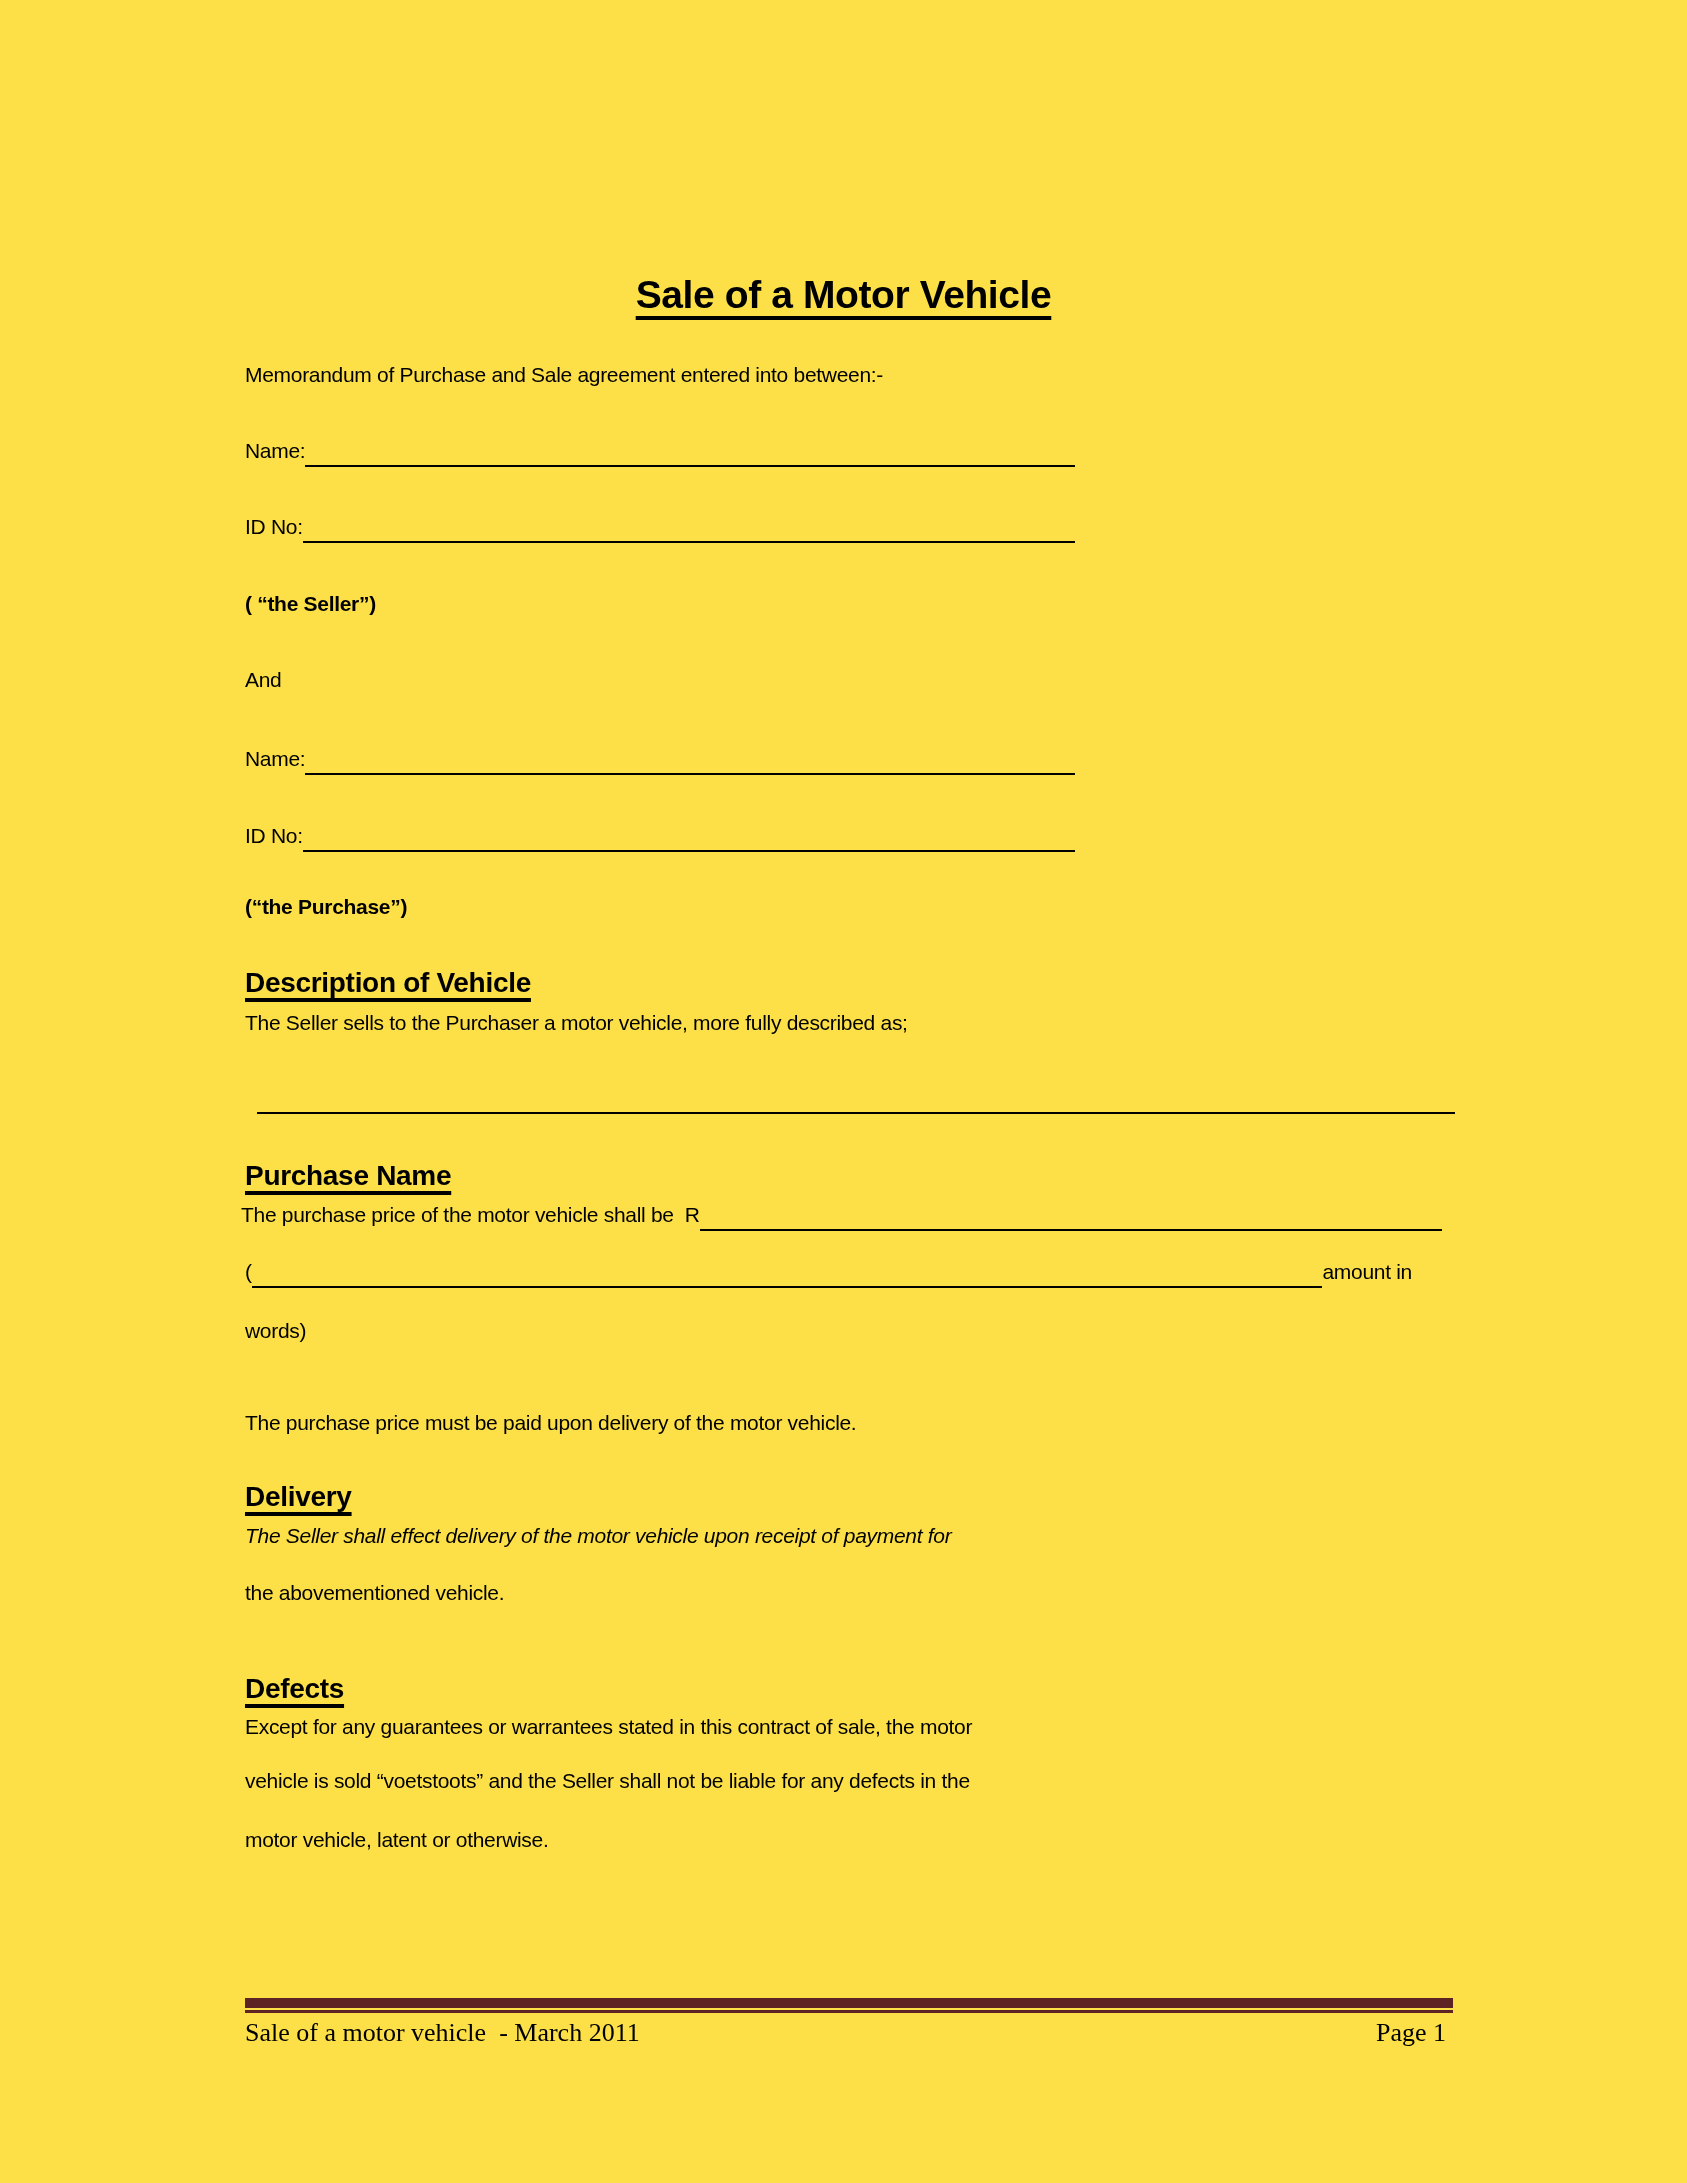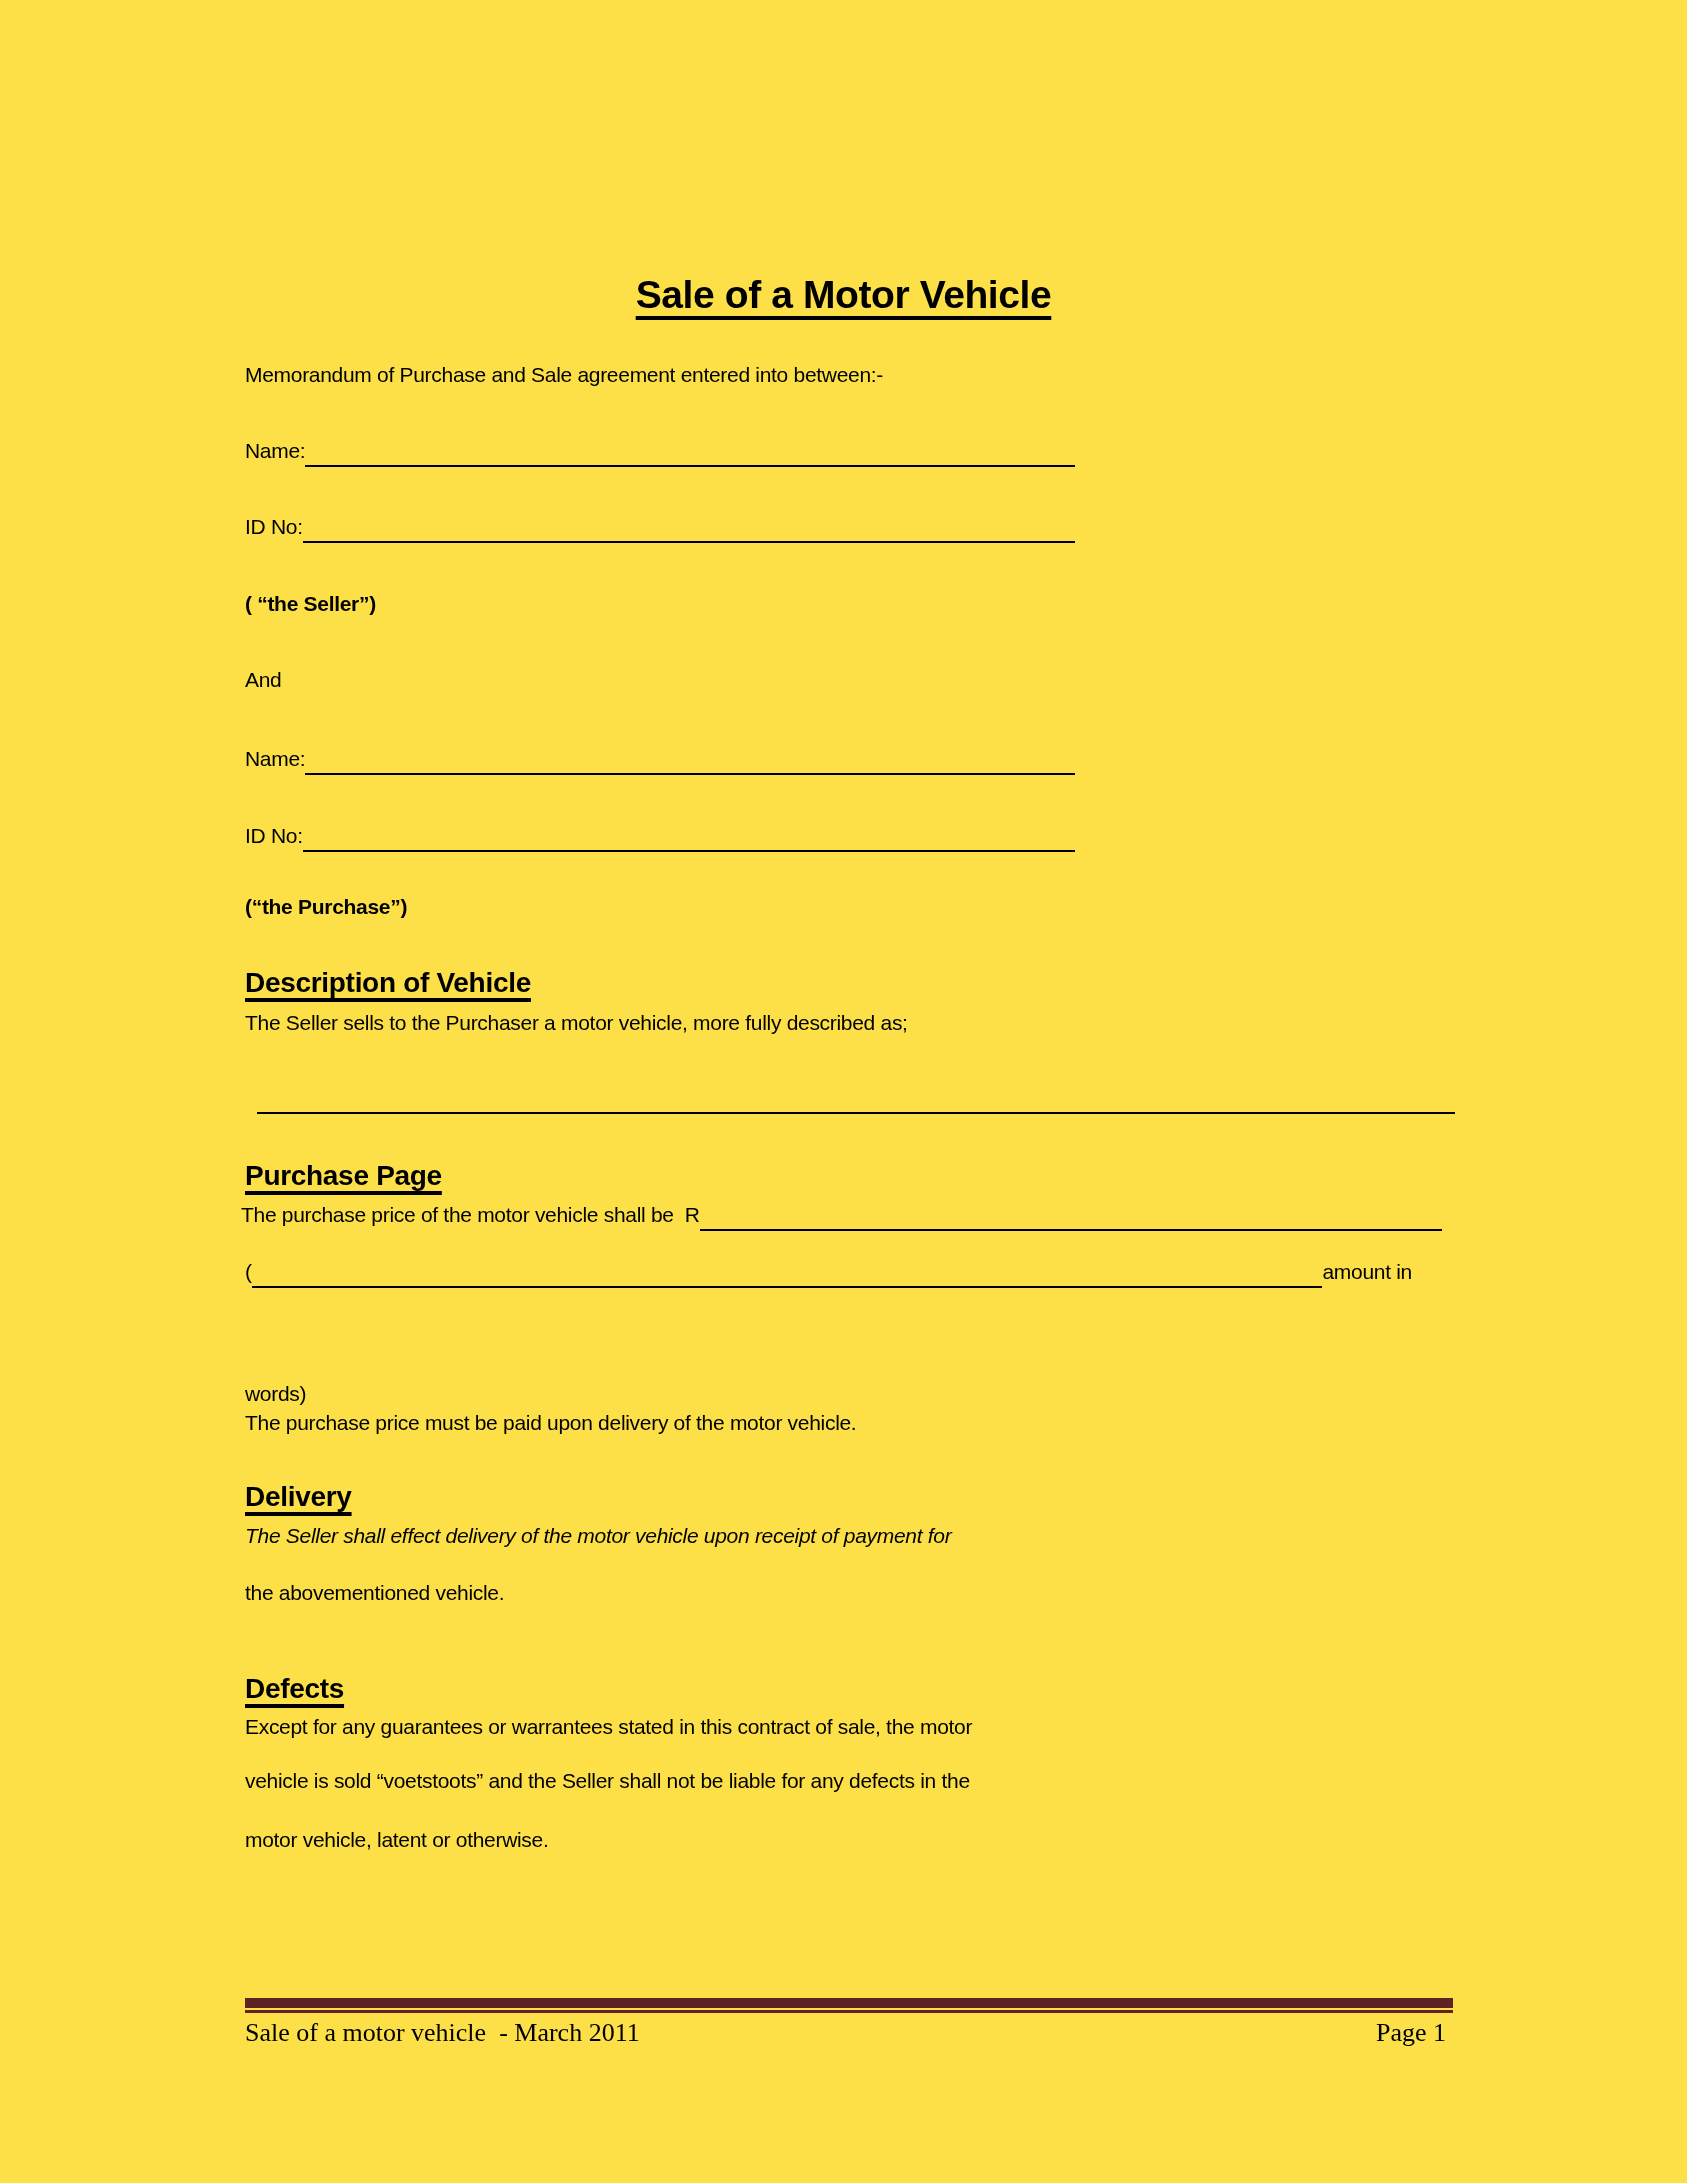--- a/index.html
+++ b/index.html
@@ -96,34 +96,34 @@
     <span class="fill-line"></span>
   </div>
 
   <div class="abs body-text bold" style="top:887px; left:245px;">(“the Purchase”)</div>
 
   <div class="abs section-heading" style="top:963px; left:245px;">Description of Vehicle</div>
   <div class="abs body-text" style="top:1003px; left:245px;">The Seller sells to the Purchaser a motor vehicle, more fully described as;</div>
 
   <div class="abs rule-line" style="top:1112px; left:257px; width:1198px;"></div>
 
-  <div class="abs section-heading" style="top:1156px; left:245px;">Purchase Page</div>
+  <div class="abs section-heading" style="top:1156px; left:245px;">Purchase Name</div>
 
   <div class="abs body-text fill-row" style="top:1195px; left:241px; width:1201px;">
     <span>The purchase price of the motor vehicle shall be  R</span>
     <span class="fill-line"></span>
   </div>
 
   <div class="abs body-text fill-row" style="top:1252px; left:245px; width:1167px;">
     <span>(</span>
     <span class="fill-line"></span>
     <span>amount in</span>
   </div>
 
-  <div class="abs body-text" style="top:1374px; left:245px;">words)</div>
+  <div class="abs body-text" style="top:1311px; left:245px;">words)</div>
 
   <div class="abs body-text" style="top:1403px; left:245px;">The purchase price must be paid upon delivery of the motor vehicle.</div>
 
   <div class="abs section-heading" style="top:1477px; left:245px;">Delivery</div>
   <div class="abs body-text" style="top:1516px; left:245px;font-style:italic;">The Seller shall effect delivery of the motor vehicle upon receipt of payment for</div>
   <div class="abs body-text" style="top:1573px; left:245px;">the abovementioned vehicle.</div>
 
   <div class="abs section-heading" style="top:1669px; left:245px;">Defects</div>
   <div class="abs body-text" style="top:1707px; left:245px;">Except for any guarantees or warrantees stated in this contract of sale, the motor</div>
   <div class="abs body-text" style="top:1761px; left:245px;">vehicle is sold “voetstoots” and the Seller shall not be liable for any defects in the</div>

